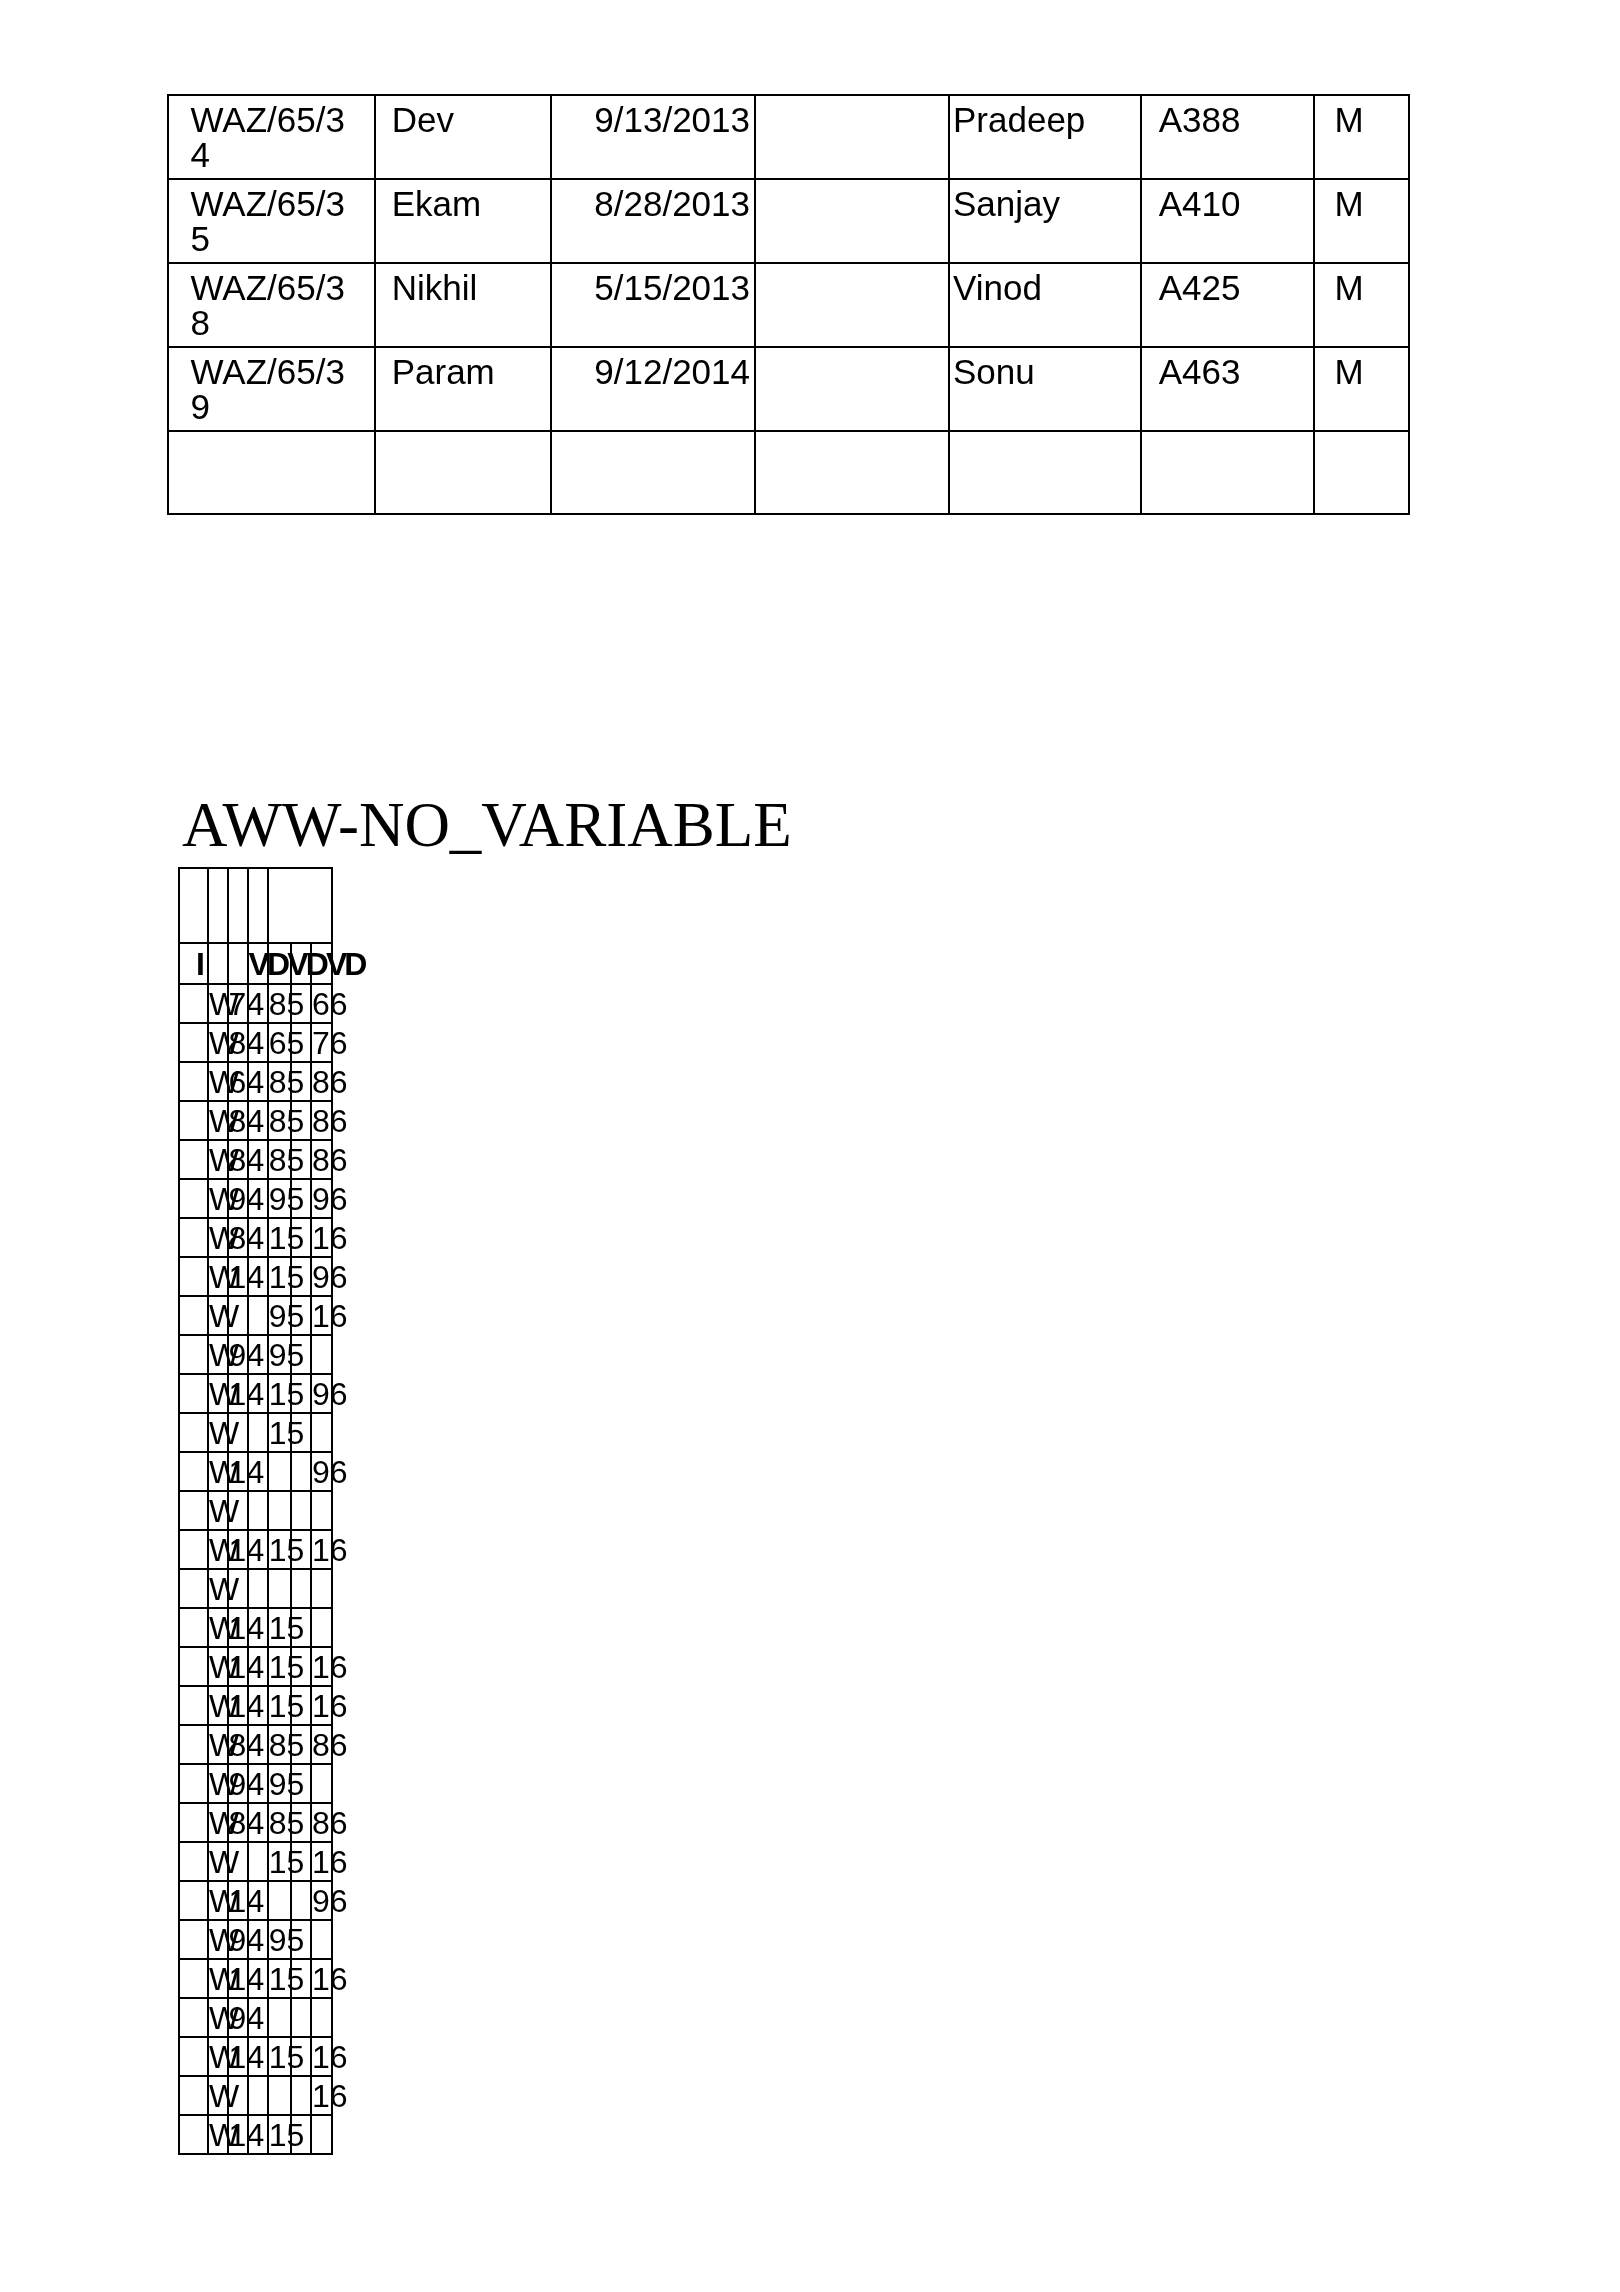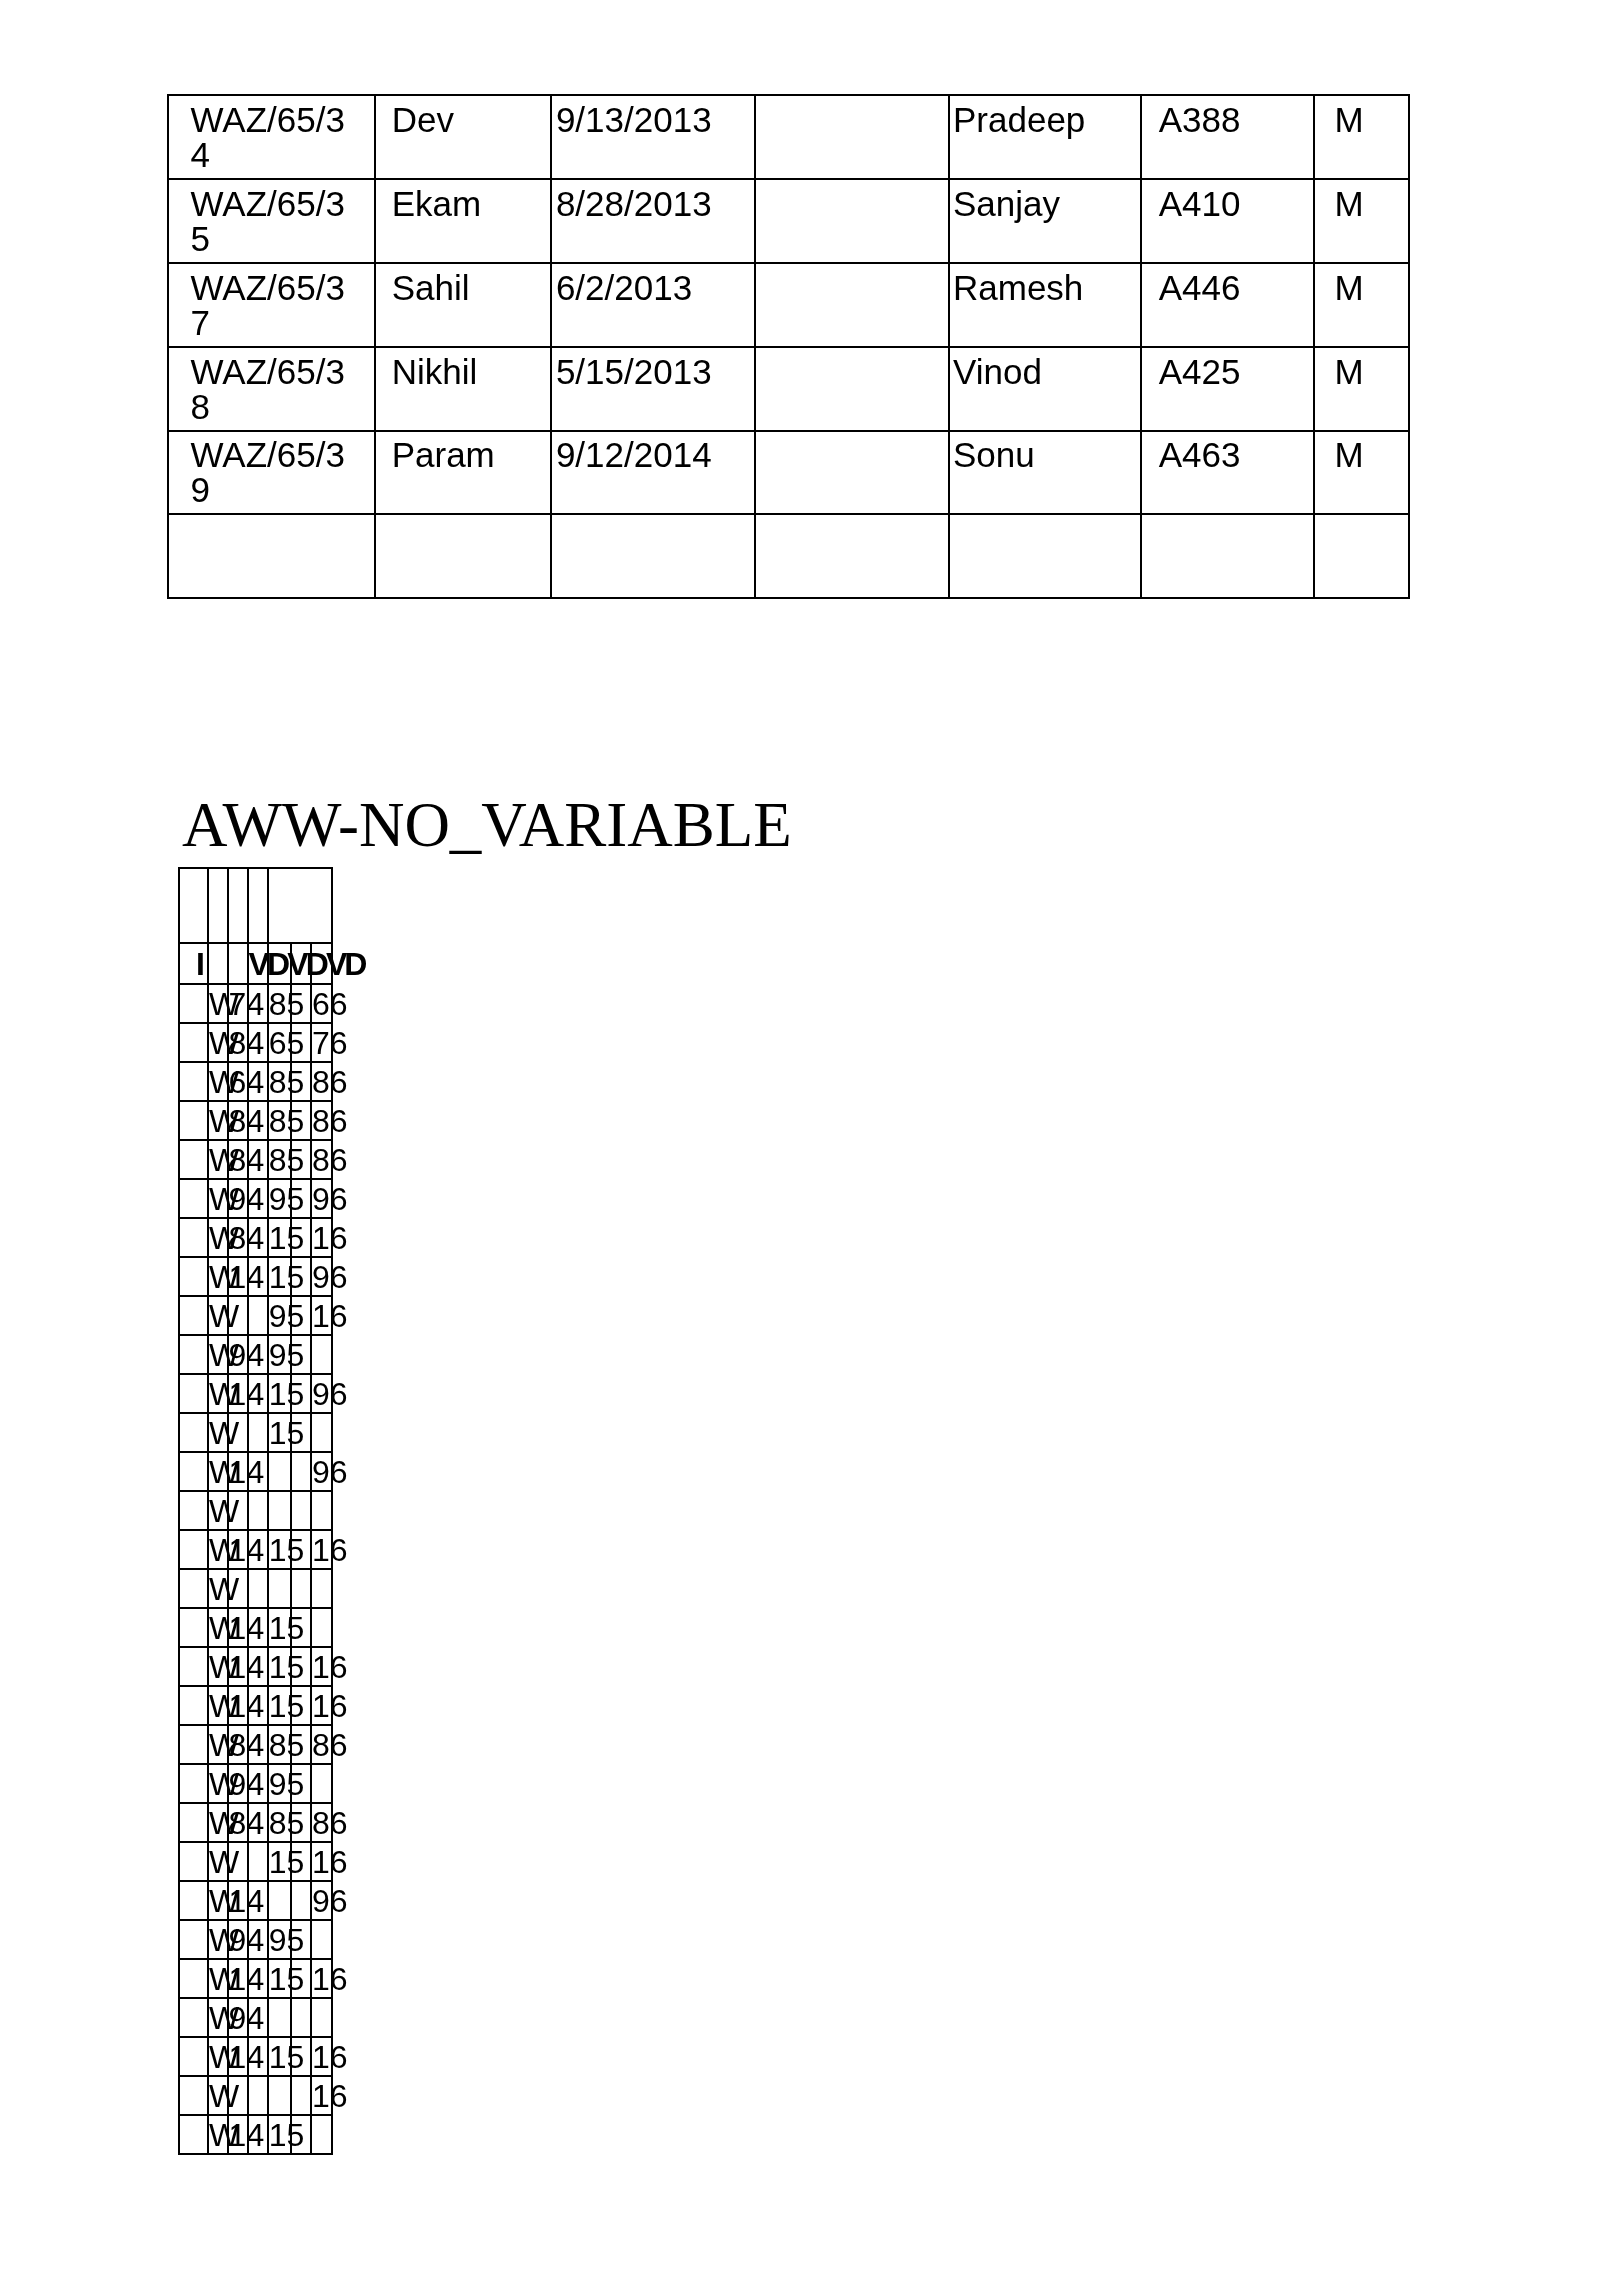--- a/index.html
+++ b/index.html
@@ -23,21 +23,21 @@
   }
   table.t1 td{
     border:2px solid #000;
     vertical-align:top;
     padding:5.9px 0 0 15.7px;
     height:76px;
     overflow:hidden;
     word-break:break-all;
   }
   table.t1 td.c1{padding-left:21.6px;padding-right:13.7px;}
-  table.t1 td.c3{text-align:left;padding-right:28px;padding-left:3.9px;}
+  table.t1 td.c3{text-align:right;padding-right:4px;padding-left:3.9px;}
   table.t1 td.c5{padding-left:3px;margin-left:36px;}
   table.t1 td.c6{padding-left:16.7px;}
   table.t1 td.c7{padding-left:19.6px;}
 
   
   .heading{
     position:absolute;left:182px;top:794px;
     font-family:"Liberation Serif", serif;
     font-size:63px;
     line-height:1;
@@ -100,29 +100,20 @@
     <tr>
       <td class="c1">WAZ/65/35</td>
       <td class="c2">Ekam</td>
       <td class="c3">8/28/2013</td>
       <td class="c4"></td>
       <td class="c5">Sanjay</td>
       <td class="c6">A410</td>
       <td class="c7">M</td>
     </tr>
     <tr>
-      <td class="c1">WAZ/65/37</td>
-      <td class="c2">Sahil</td>
-      <td class="c3">6/2/2013</td>
-      <td class="c4"></td>
-      <td class="c5">Ramesh</td>
-      <td class="c6">A446</td>
-      <td class="c7">M</td>
-    </tr>
-    <tr>
       <td class="c1">WAZ/65/38</td>
       <td class="c2">Nikhil</td>
       <td class="c3">5/15/2013</td>
       <td class="c4"></td>
       <td class="c5">Vinod</td>
       <td class="c6">A425</td>
       <td class="c7">M</td>
     </tr>
     <tr>
       <td class="c1">WAZ/65/39</td>

